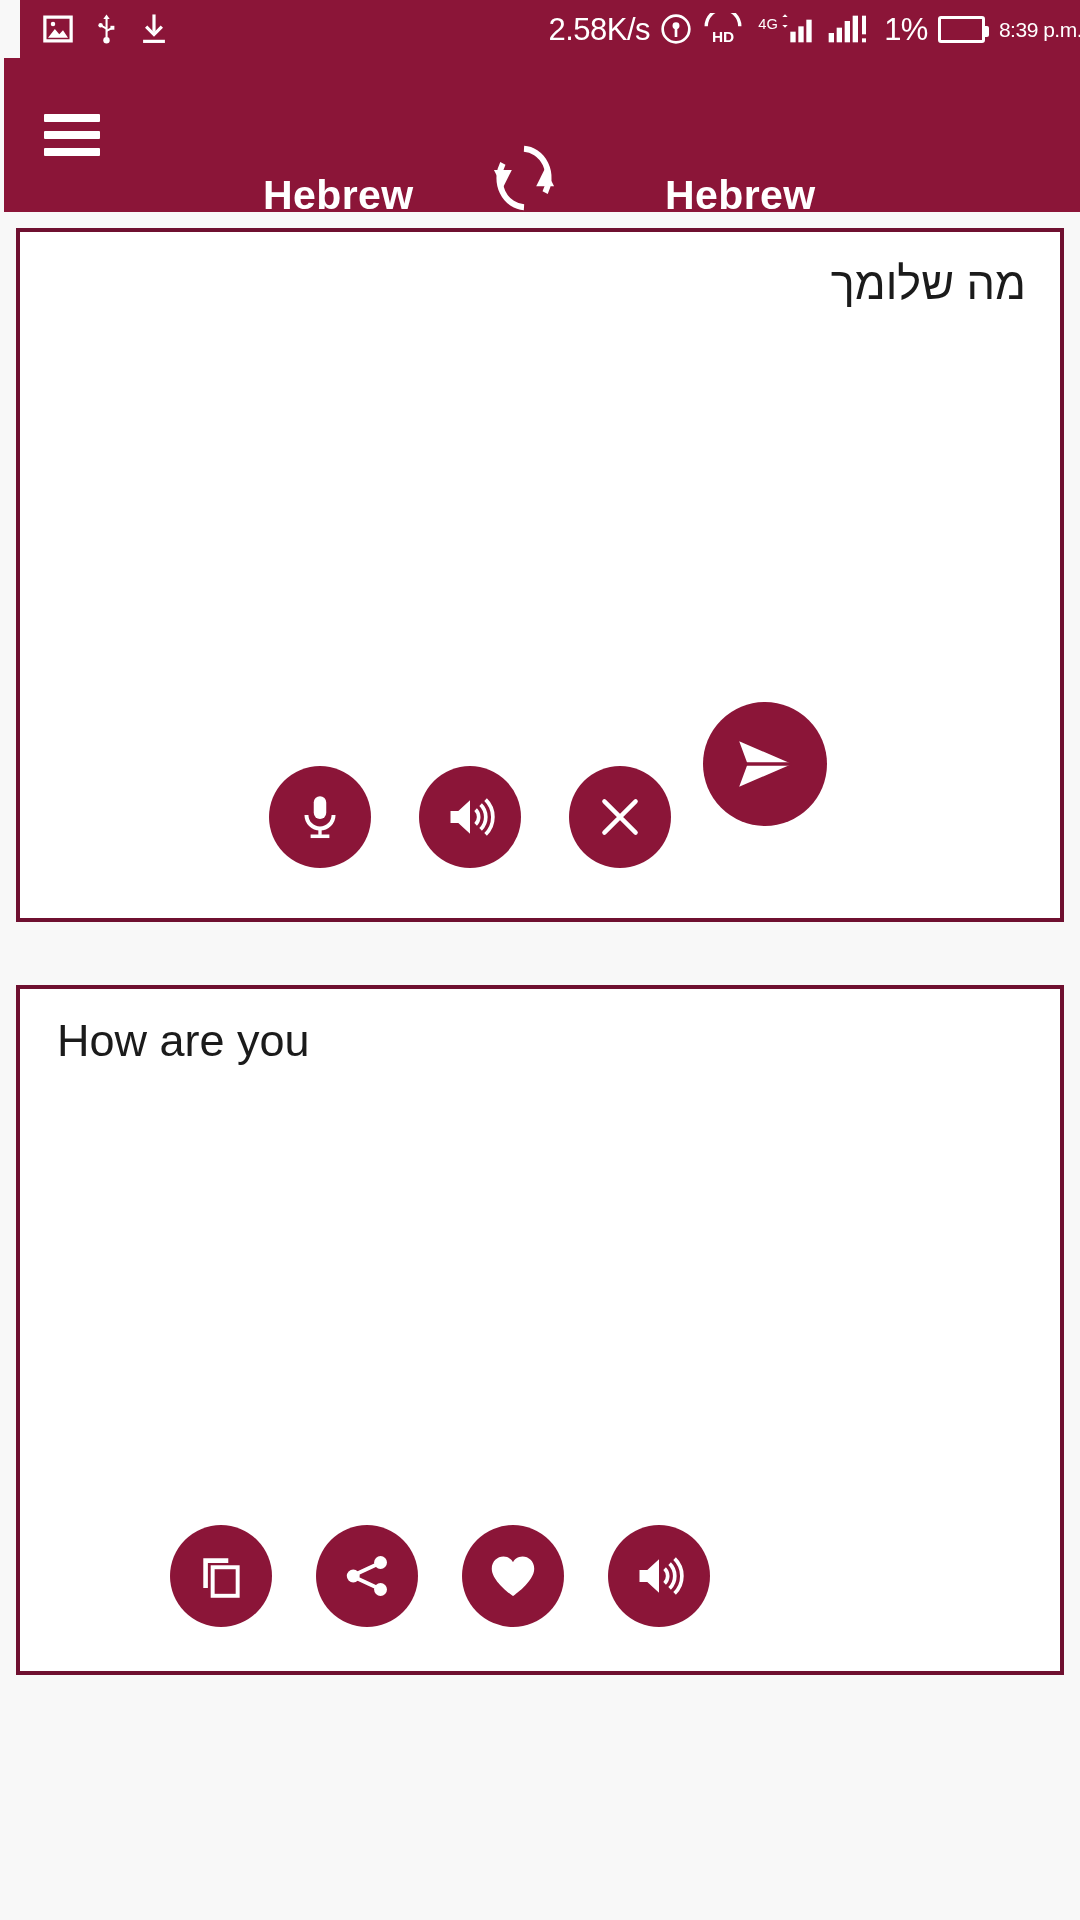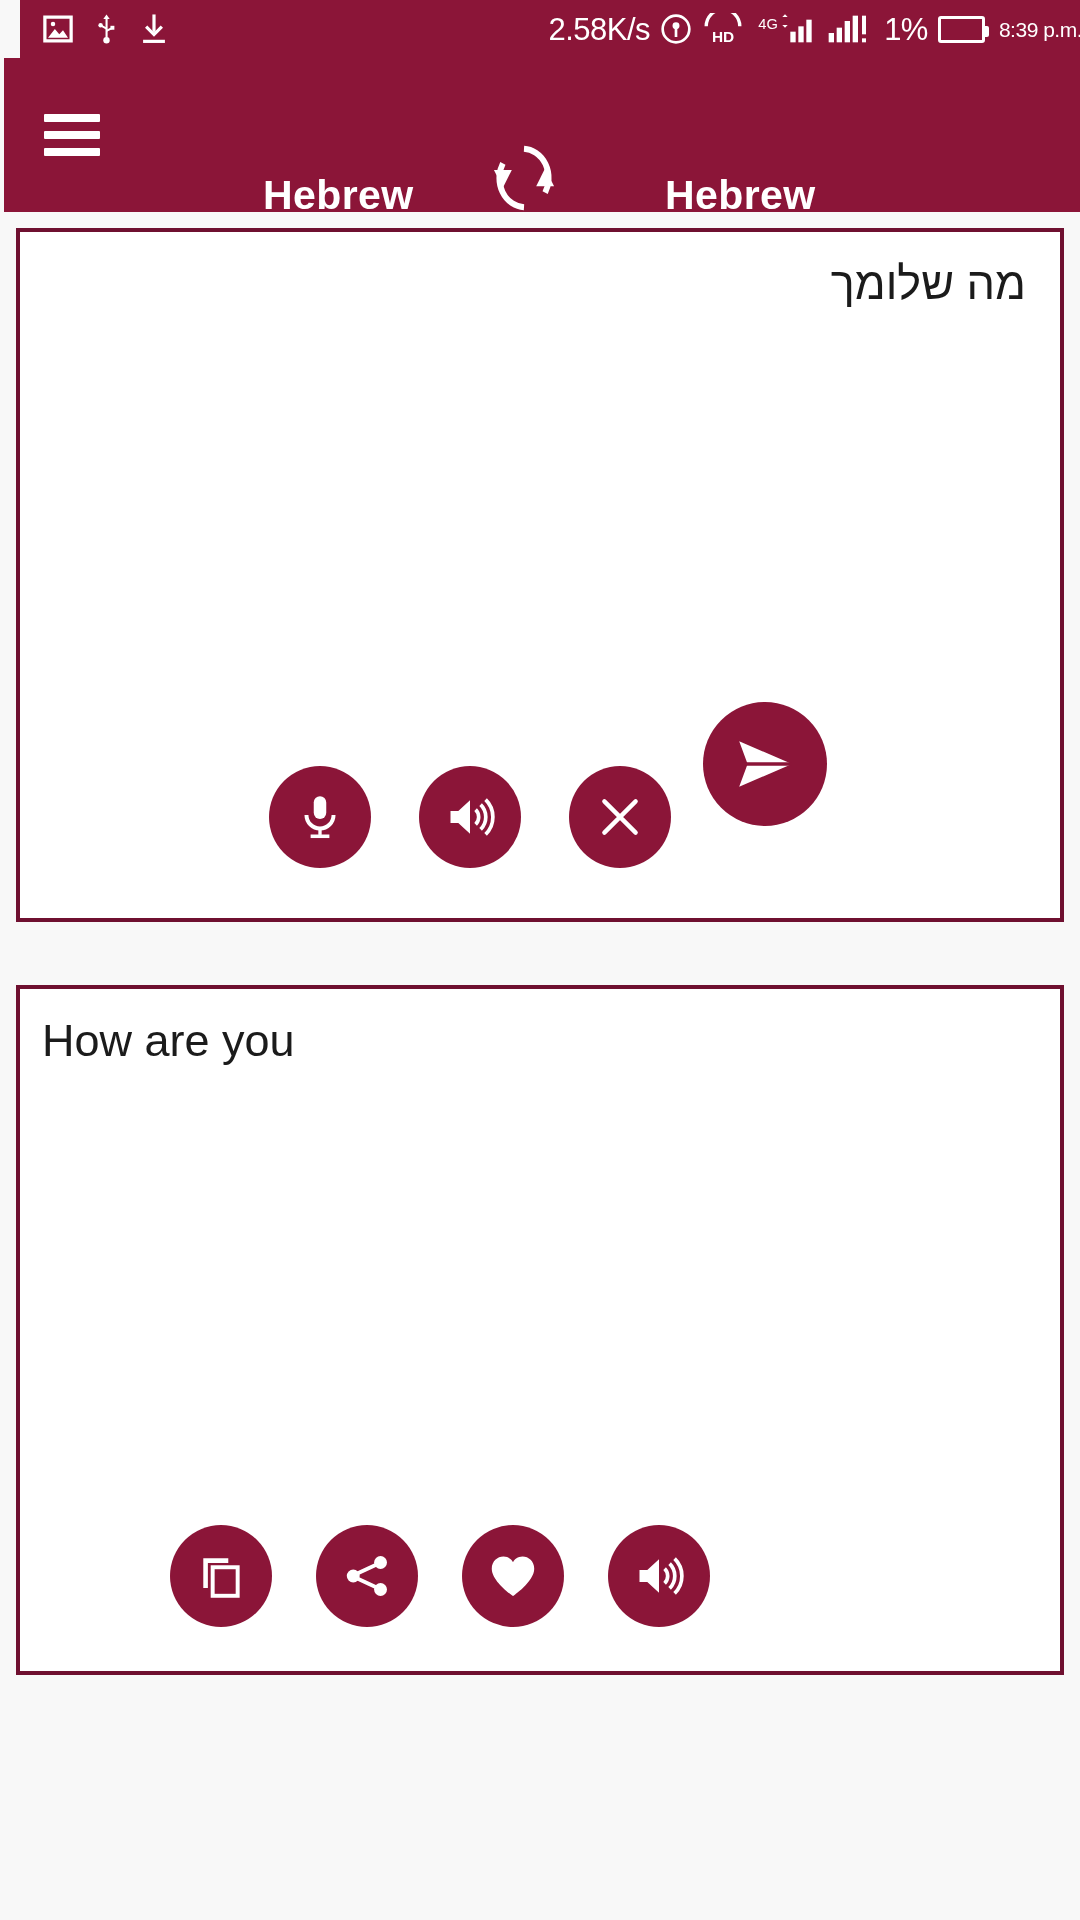--- a/index.html
+++ b/index.html
@@ -60,21 +60,21 @@
   
   .card {
     position: absolute; left: 16px; width: 1048px;
     background: #ffffff; border: 4px solid #6f1030;
   }
   .card-source { top: 228px; height: 694px; }
   .card-target { top: 945px; height: 690px; margin-top: 40px; }
 
   .card-text {
     position: absolute; left: 0; top: 0; width: 100%;
-    padding: 26px 34px 0 22px;
+    padding: 26px 34px 0 37px;
     font-size: 45px; color: #1b1b1b; line-height: 1.15;
     font-family: "Liberation Sans", sans-serif;
   }
   .card-text.rtl { direction: rtl; text-align: right; unicode-bidi: bidi-override; }
 
   .btn-row {
     position: absolute; left: 0; width: 100%;
     display: flex; align-items: center;
   }
   .row-source { bottom: 50px; justify-content: center; gap: 48px; padding-right: 140px; }

